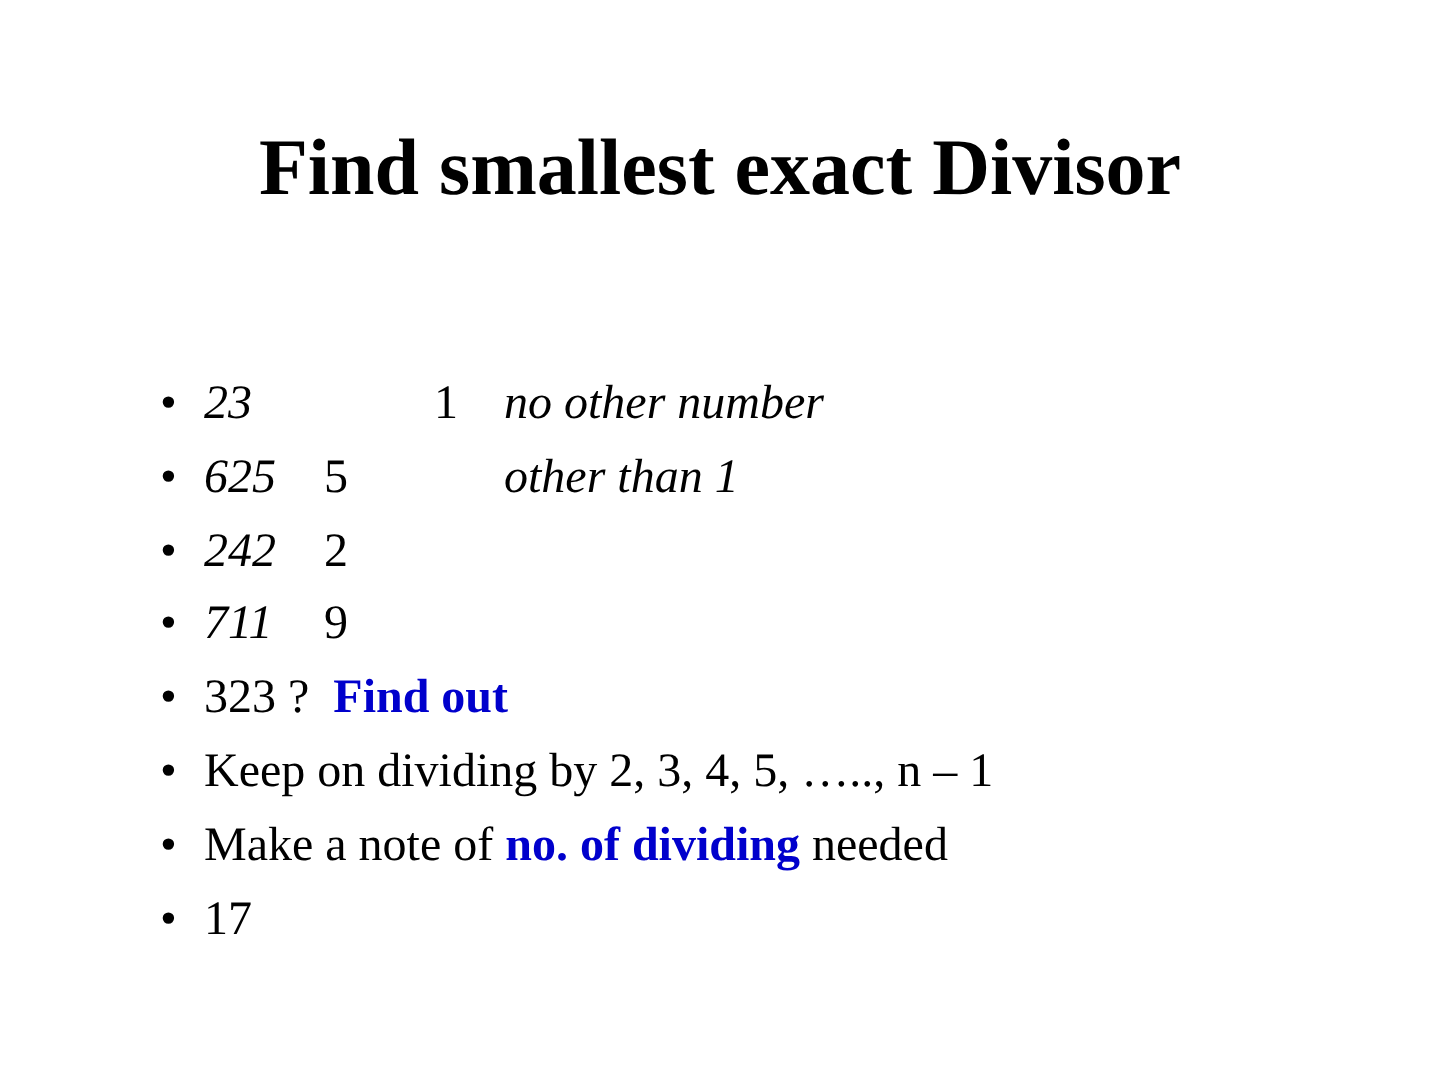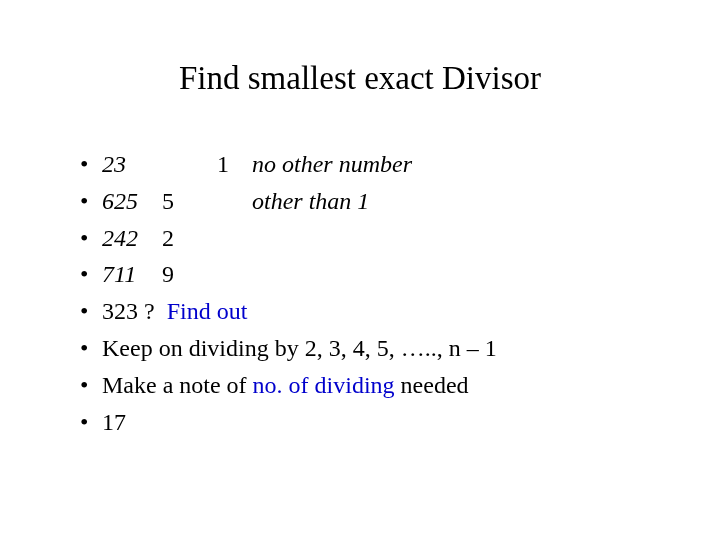--- a/index.html
+++ b/index.html
@@ -10,24 +10,24 @@
     body {
       width: 720px;
       height: 540px;
       background: #ffffff;
       font-family: "Times New Roman", Times, serif;
       color: #000000;
       padding: 60px 50px 40px 50px;
       position: relative;
     }
     .title {
-      font-size: 33px;
+      font-size: 40px;
       text-align: center;
-      font-weight: normal;
-      margin-bottom: 50px;
+      font-weight: bold;
+      margin-bottom: 78px;
     }
     .bullets {
       font-size: 24px;
       line-height: 1.45;
       padding-left: 30px;
     }
     .bullet-row {
       display: flex;
       align-items: baseline;
       margin-bottom: 2px;
@@ -44,20 +44,21 @@
     .col-b {
       display: inline-block;
       width: 90px;
     }
     .col-c {
       display: inline-block;
       font-style: italic;
     }
     .blue {
       color: #0000cc;
+      font-weight: bold;
     }
     .inline-text {
       white-space: pre;
     }
   </style>
 </head>
 <body>
 
 <h1 class="title">Find smallest exact Divisor</h1>
 

